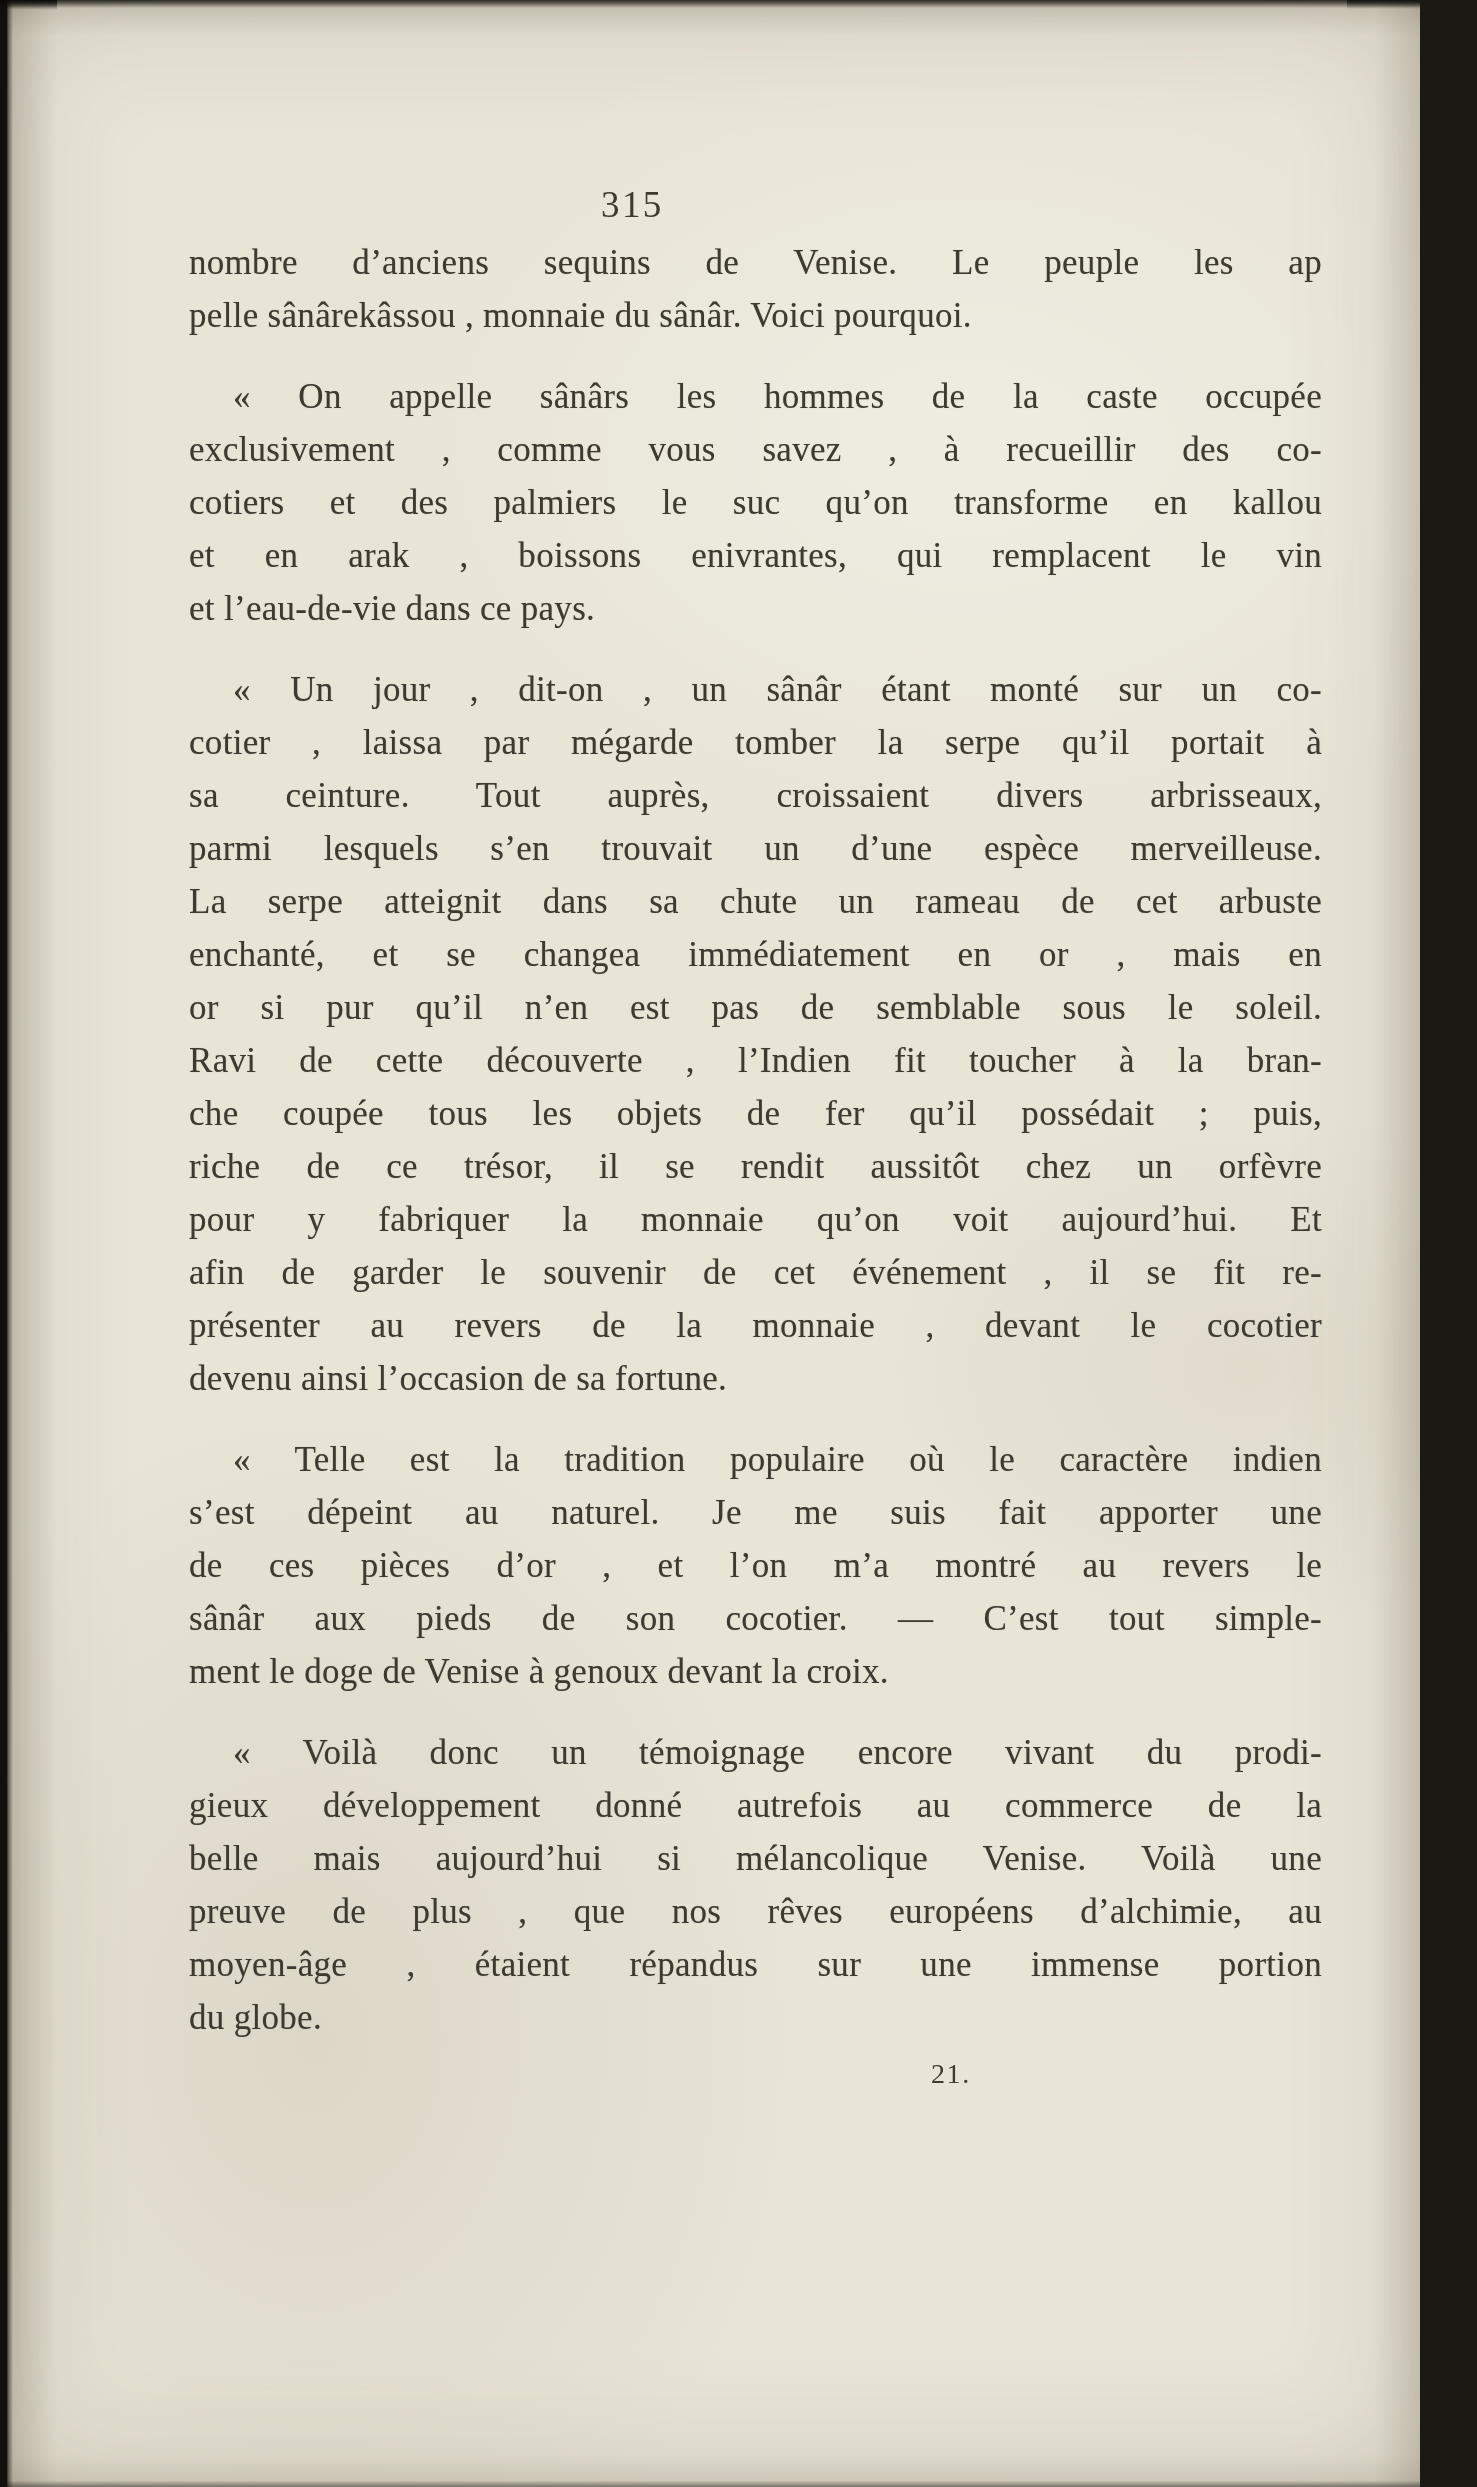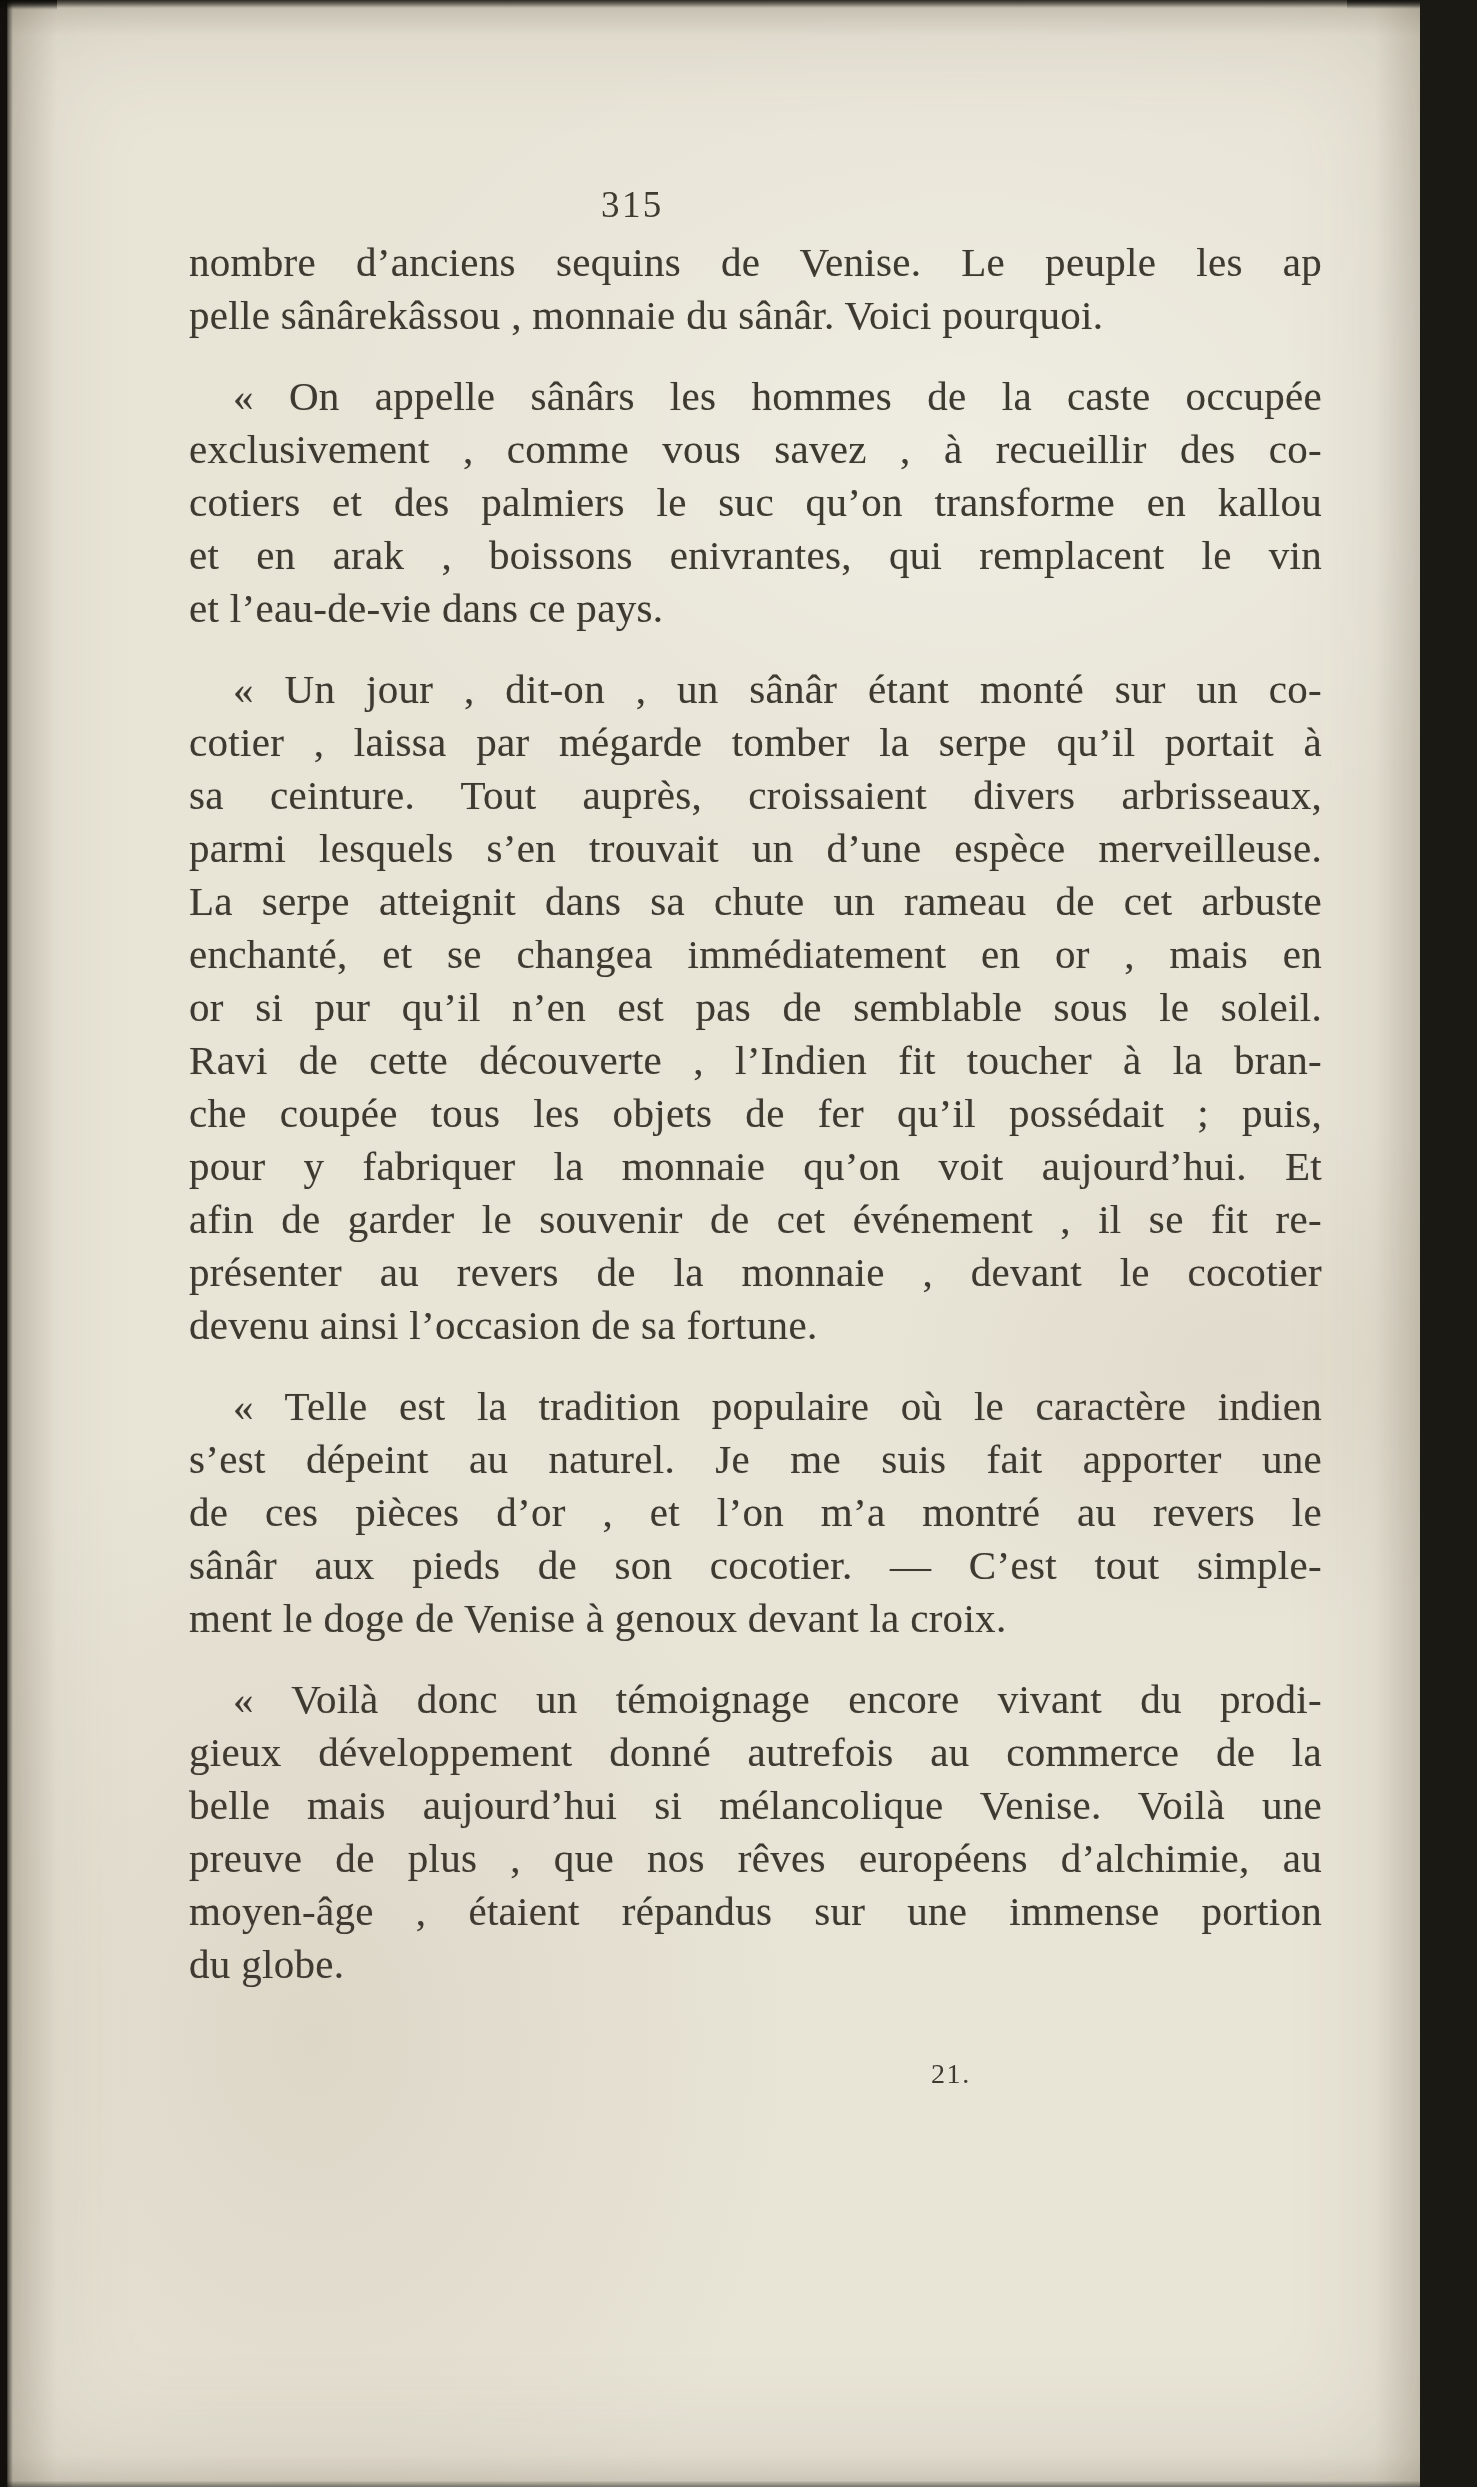--- a/index.html
+++ b/index.html
@@ -61,21 +61,21 @@
     top: 183px;
     font-size: 37px;
     letter-spacing: 2.4px;
     color: #403b31;
   }
   .text-block {
     position: absolute;
     left: 189px;
     top: 236px;
     width: 1133px;
-    font-size: 41px;
+    font-size: 35px;
     line-height: 53px;
     letter-spacing: 0.3px;
     color: #3e3a32;
     text-shadow: 0 0 0.8px rgba(62,58,50,0.35);
   }
   .paragraph + .paragraph { margin-top: 28px; }
   .paragraph.indent .line:first-child { text-indent: 44px; }
   .line { text-align: left; }
   .line.just { text-align: justify; text-align-last: justify; }
   .it { }
@@ -115,20 +115,21 @@
       <div class="paragraph indent">
         <div class="line just"><span>« Un jour , dit-on , un </span><span class="it">sânâr</span><span> étant monté sur un co-</span></div>
         <div class="line just"><span>cotier , laissa par mégarde tomber la serpe qu’il portait à</span></div>
         <div class="line just"><span>sa ceinture. Tout auprès, croissaient divers arbrisseaux,</span></div>
         <div class="line just"><span>parmi lesquels s’en trouvait un d’une espèce merveilleuse.</span></div>
         <div class="line just"><span>La serpe atteignit dans sa chute un rameau de cet arbuste</span></div>
         <div class="line just"><span>enchanté, et se changea immédiatement en or , mais en</span></div>
         <div class="line just"><span>or si pur qu’il n’en est pas de semblable sous le soleil.</span></div>
         <div class="line just"><span>Ravi de cette découverte , l’Indien fit toucher à la bran-</span></div>
         <div class="line just"><span>che coupée tous les objets de fer qu’il possédait ; puis,</span></div>
+        <div class="line just"><span>riche de ce trésor, il se rendit aussitôt chez un orfèvre</span></div>
         <div class="line just"><span>pour y fabriquer la monnaie qu’on voit aujourd’hui. Et</span></div>
         <div class="line just"><span>afin de garder le souvenir de cet événement , il se fit re-</span></div>
         <div class="line just"><span>présenter au revers de la monnaie , devant le cocotier</span></div>
         <div class="line"><span>devenu ainsi l’occasion de sa fortune.</span></div>
       </div>
       <div class="paragraph indent">
         <div class="line just"><span>« Telle est la tradition populaire où le caractère indien</span></div>
         <div class="line just"><span>s’est dépeint au naturel. Je me suis fait apporter une</span></div>
         <div class="line just"><span>de ces pièces d’or , et l’on m’a montré au revers le</span></div>
         <div class="line just"><span class="it">sânâr</span><span> aux pieds de son cocotier. — C’est tout simple-</span></div>

